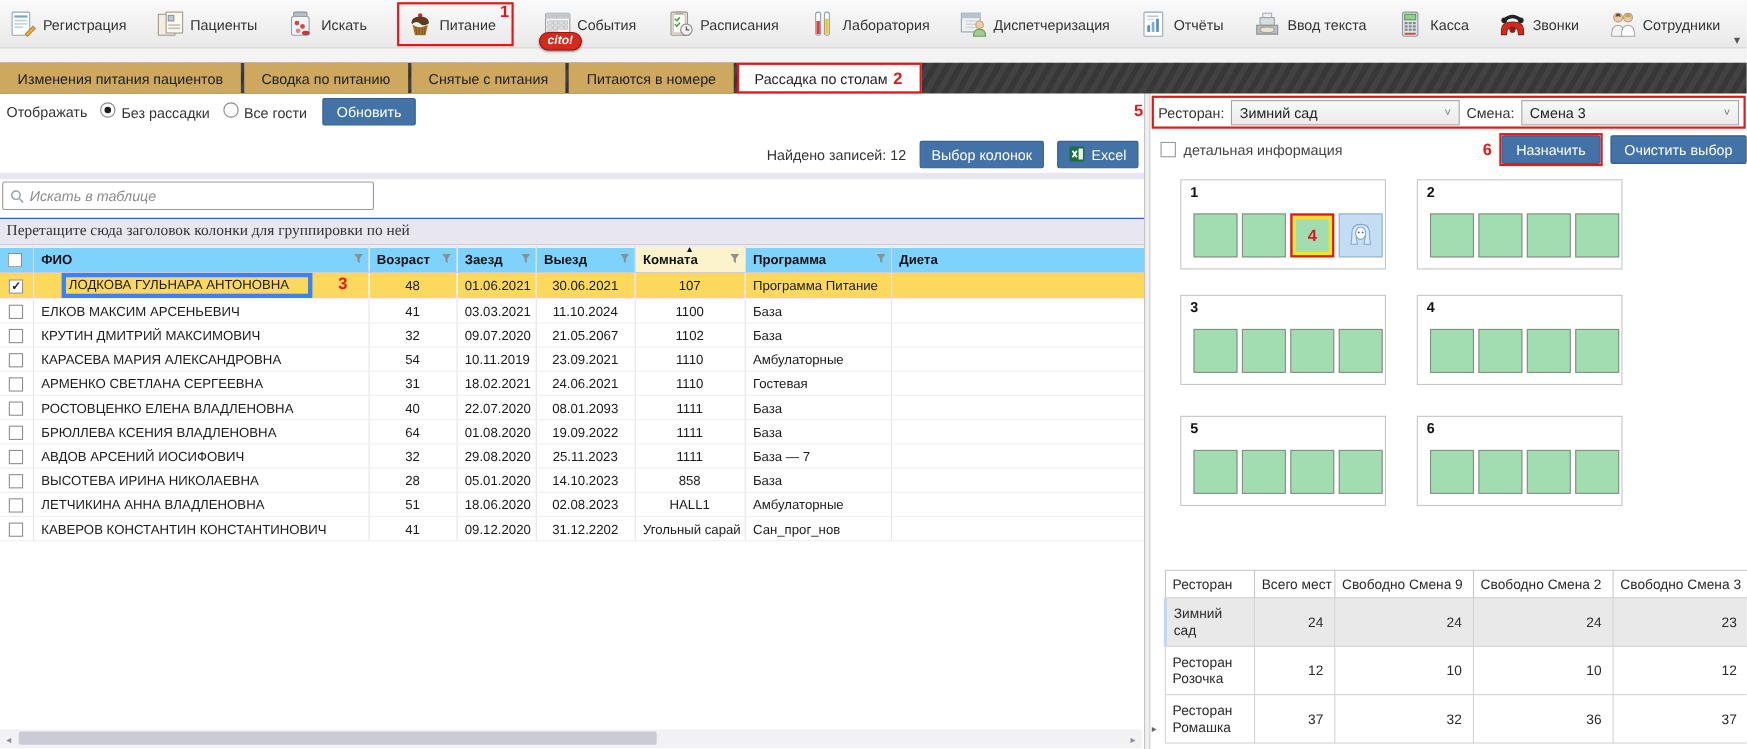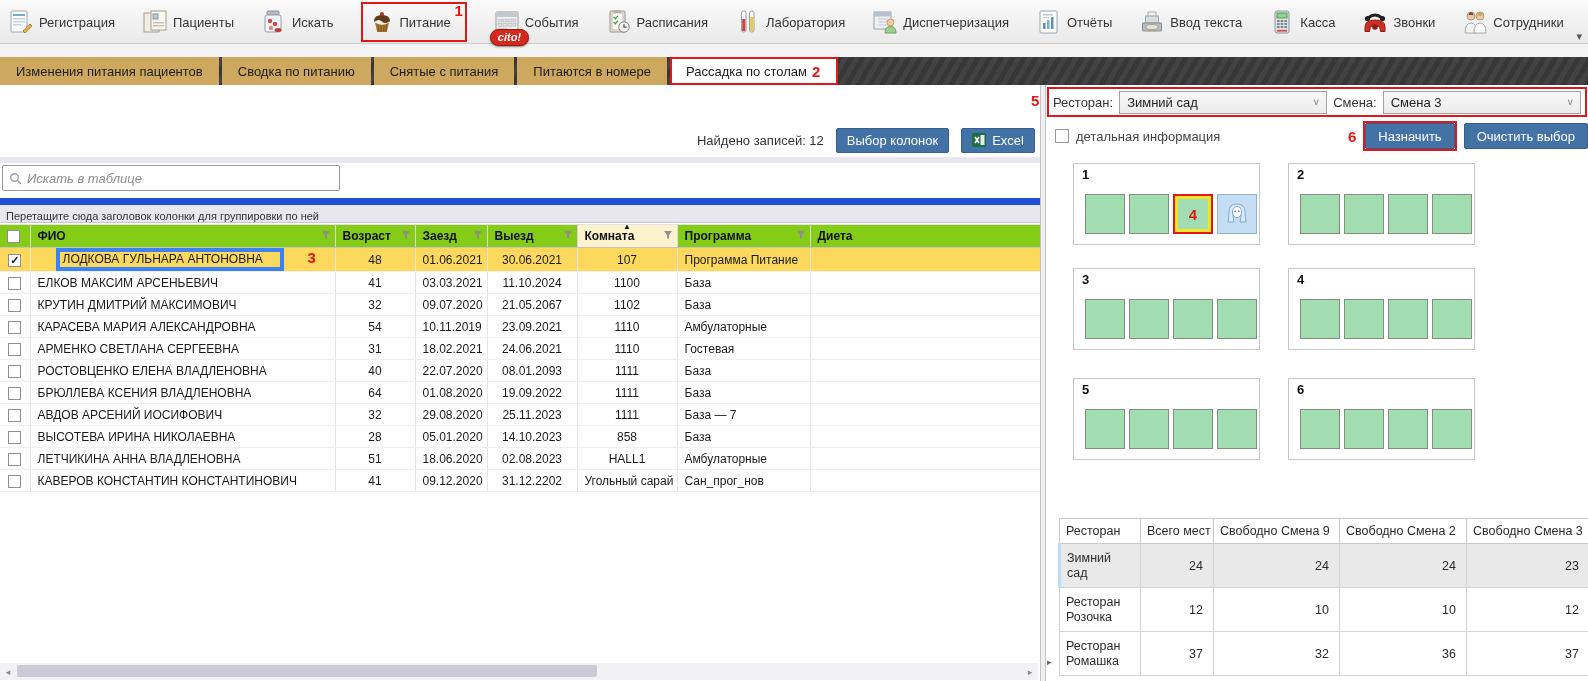--- a/index.html
+++ b/index.html
@@ -40,25 +40,25 @@
 .radio.on::after { content:""; position:absolute; inset:3px; background:#1f1f1f; border-radius:50%; }
 .controls-row .btn { margin-left:14px; }
 .found-row { position:absolute; right:5px; top:42px; height:26px; display:flex; align-items:center; gap:12px; font-size:13px; color:#333; }
 .found-row .btn { padding:4px 10px; }
 .lav-strip { position:absolute; left:0; top:72px; width:100%; height:6px; background:#e8e6ef; }
 .searchbox { position:absolute; left:2px; top:80px; width:338px; height:26px; border:1px solid #9a9a9a; border-radius:2px;
   background:#fff; display:flex; align-items:center; padding:0 6px; gap:5px; }
 .searchbox input { border:none; outline:none; flex:1; font-size:13px; font-style:italic; color:#444; font-family:inherit; background:transparent; }
 .searchbox input::placeholder { color:#8c8c8c; font-style:italic; }
 .group-hint { position:absolute; left:0; top:113px; width:100%; height:25px; background:#e8e6ef;
-  border-top:7px solid #1d4ed8; border-bottom:1px solid #c9c7d2; font-size:11px; color:#333; line-height:23px; padding-left:6px; }
+  border-top:1px solid #1d4ed8; border-bottom:1px solid #c9c7d2; font-size:14px; color:#333; line-height:23px; padding-left:6px;font-family:Liberation Serif, serif; }
 
 
 .grid { position:absolute; left:0; top:139px; width:1040px; border-collapse:collapse; table-layout:fixed; font-size:12px; }
-.grid th { height:23px; background:#84cc16; border-right:1px solid #d8d8d8; border-bottom:1px solid #c3c3c3; border-top:1px solid #e2e2e2;
+.grid th { height:23px; background:#7dd3fc; border-right:1px solid #d8d8d8; border-bottom:1px solid #c3c3c3; border-top:1px solid #e2e2e2;
   font-weight:bold; font-size:12px; color:#111; text-align:left; padding:0 18px 0 7px; position:relative; white-space:nowrap; overflow:hidden; cursor:pointer; }
 .grid th.sorted { background:#fcf3cd; }
 .grid th .funnel { position:absolute; right:4px; top:50%; transform:translateY(-50%); }
 .grid th .sortarr { position:absolute; top:-3px; left:50%; transform:translateX(-50%); font-size:8px; color:#111; }
 .grid td { height:22px; border-right:1px solid #e5e5e5; border-bottom:1px solid #efefef; padding:0 7px;
   white-space:nowrap; overflow:hidden; color:#1a1a1a; }
 .grid td.ctr { text-align:center; }
 .grid td.wrap { white-space:normal; line-height:14px; padding:2px 7px; font-size:12px; }
 .grid tr.selected td { background:#fcd95c; }
 .cbcol { text-align:center; }
@@ -316,20 +316,25 @@
     <div class="tab">
       <span>Питаются в номере</span>
     </div>
     <div class="tab active">
       <span>Рассадка по столам</span>
       <span class="ann-num">2</span>
     </div>
   </div>
 
 <div class="left-panel">
+  <div class="controls-row">
+    <span>Отображать</span>
+    <span id="radio-group"><span class="radio on"></span><span>Без рассадки</span><span class="radio"></span><span>Все гости</span></span>
+    <button class="btn">Обновить</button>
+  </div>
   <div class="found-row">
     <span>Найдено записей: 12</span>
     <button class="btn">Выбор колонок</button>
     <button class="btn">
         <span class="icn" id="excel-icn">
           <svg width="14" height="14" viewBox="0 0 14 14">
             <rect width="14" height="14" rx="2" fill="#1d6f42"></rect>
             <rect x="8.5" y="2" width="4" height="10" fill="#e8f0e8"></rect>
             <path d="M3 4 L7 10 M7 4 L3 10" stroke="#fff" stroke-width="1.6"></path>
           </svg>

